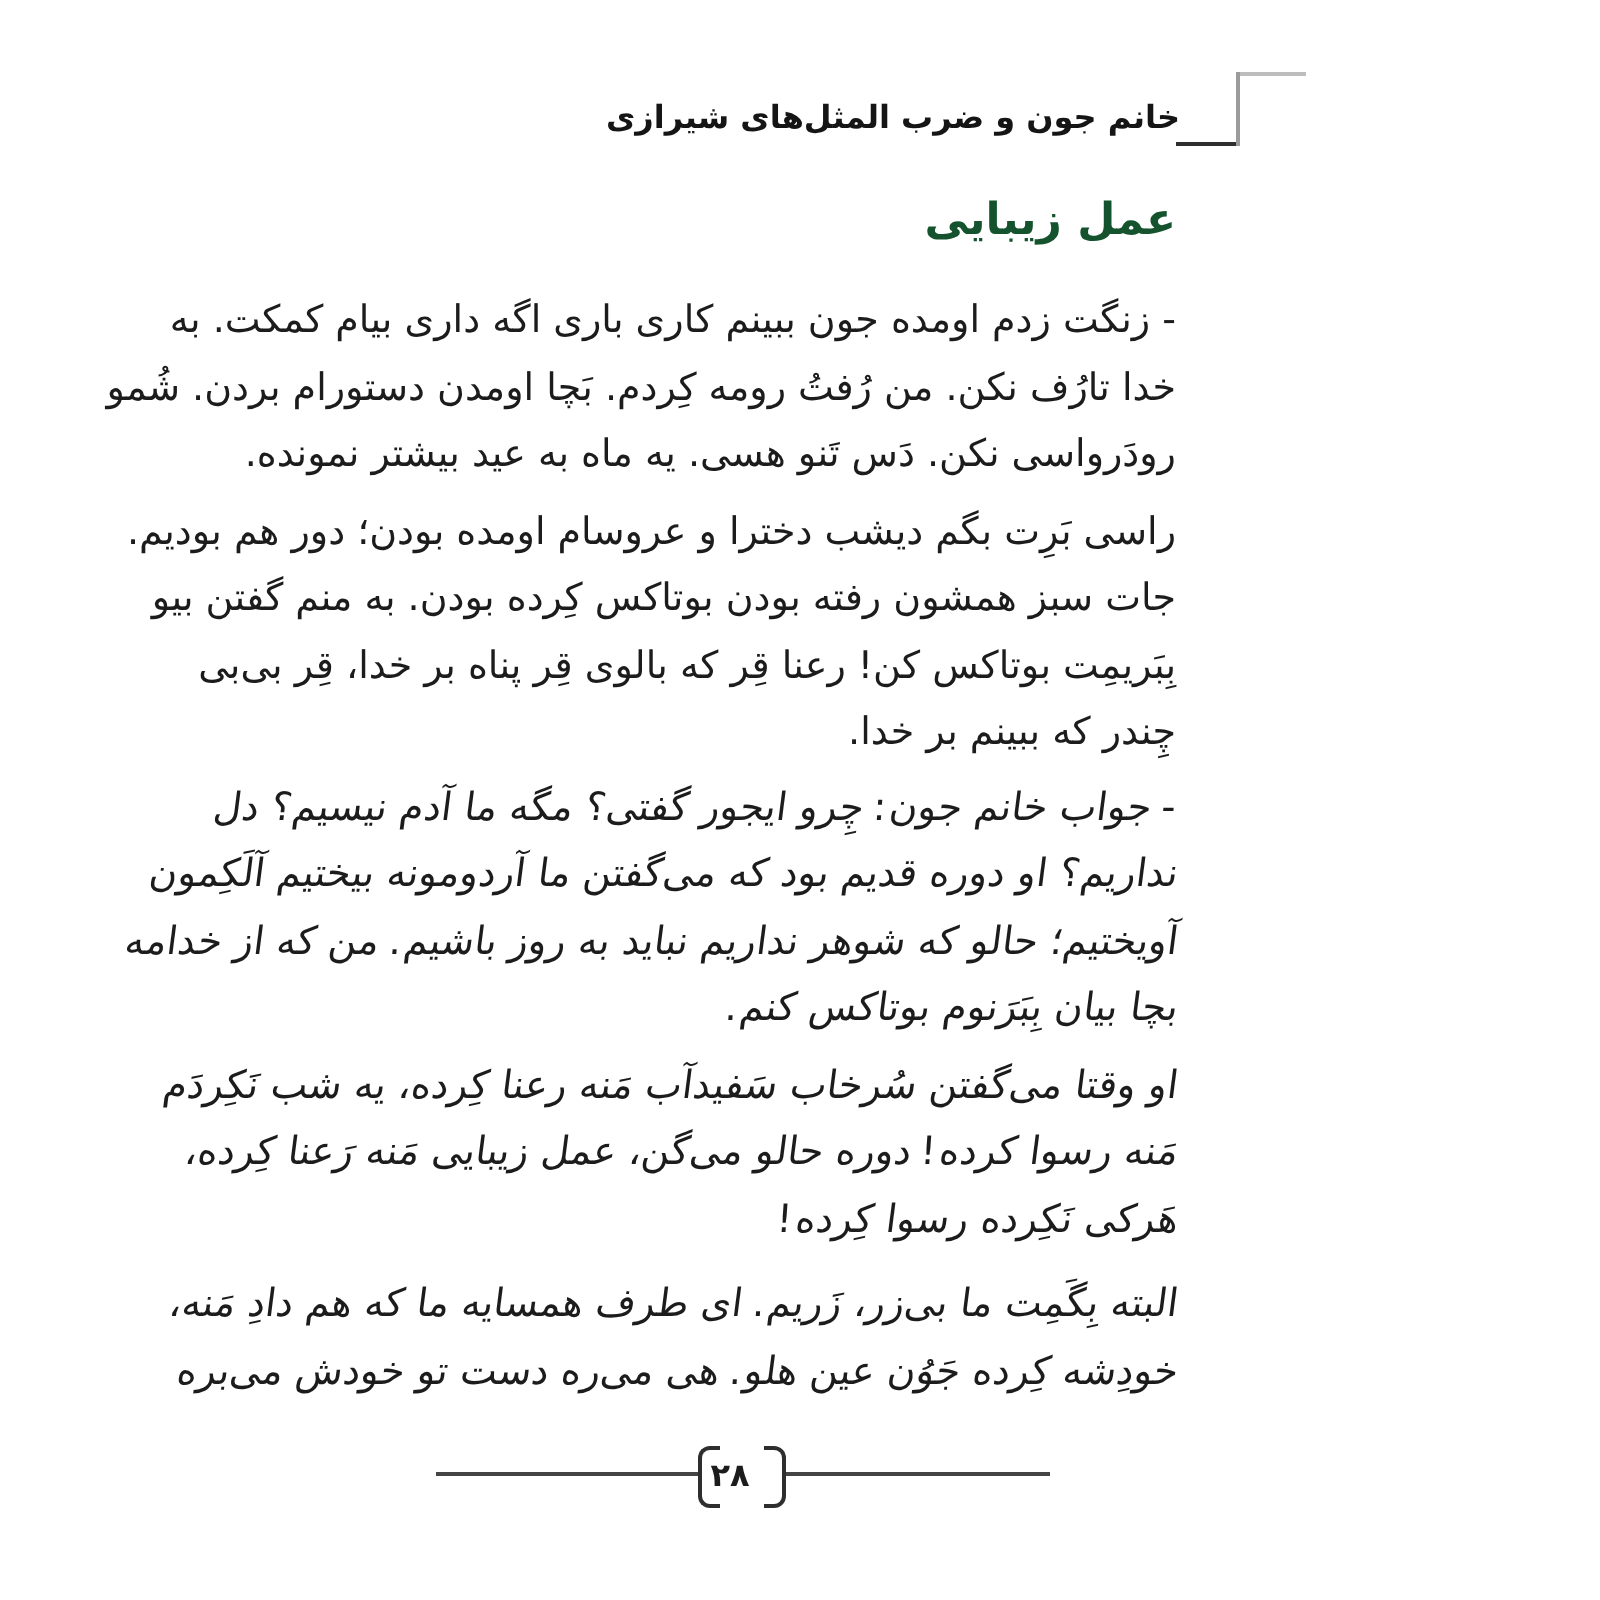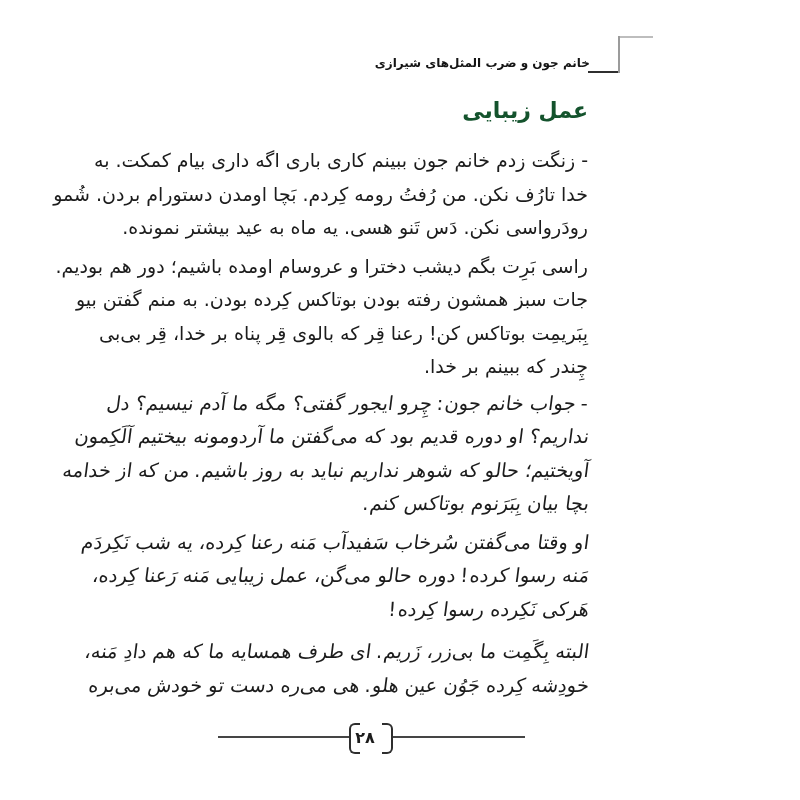--- a/index.html
+++ b/index.html
@@ -13,24 +13,24 @@
     height: 800px;
     background: #ffffff;
     overflow: hidden;
     font-family: "DejaVu Sans", sans-serif;
     color: #1e1e1e;
   }
 
   
   .running-head {
     position: absolute;
-    top: 56px;
+    top: 49px;
     right: 210px;
     direction: rtl;
-    font-size: 12px;
+    font-size: 16px;
     font-weight: bold;
     letter-spacing: 0;
     white-space: nowrap;
     color: #151515;
   }
   .orn-bottom-line {
     position: absolute;
     left: 588px;
     top: 71px;
     width: 31px;
@@ -164,27 +164,27 @@
   <div class="running-head">خانم جون و ضرب المثل‌های شیرازی</div>
   <div class="orn-bottom-line"></div>
   <div class="orn-vertical-line"></div>
   <div class="orn-top-line"></div>
 
   <div class="chapter-title">عمل زیبایی</div>
 
   <div class="body-block">
 
     <div class="para gap-md">
-      <div class="line">- زنگت زدم خانم جون ببینم کاری باری اگه داری بیام کمکت. به</div>
+      <div class="line">- زنگت زدم اومده جون ببینم کاری باری اگه داری بیام کمکت. به</div>
       <div class="line">خدا تارُف نکن. من رُفتُ رومه کِردم. بَچا اومدن دستورام بردن. شُمو</div>
       <div class="line end">رودَرواسی نکن. دَس تَنو هسی. یه ماه به عید بیشتر نمونده.</div>
     </div>
 
     <div class="para gap-sm">
-      <div class="line">راسی بَرِت بگم دیشب دخترا و عروسام اومده باشیم؛ دور هم بودیم.</div>
+      <div class="line">راسی بَرِت بگم دیشب دخترا و عروسام اومده بودن؛ دور هم بودیم.</div>
       <div class="line">جات سبز همشون رفته بودن بوتاکس کِرده بودن. به منم گفتن بیو</div>
       <div class="line">بِبَریمِت بوتاکس کن! رعنا قِر که بالوی قِر پناه بر خدا، قِر بی‌بی</div>
       <div class="line end">چِندر که ببینم بر خدا.</div>
     </div>
 
     <div class="para italic gap-md">
       <div class="line">- جواب خانم جون: چِرو ایجور گفتی؟ مگه ما آدم نیسیم؟ دل</div>
       <div class="line">نداریم؟ او دوره قدیم بود که می‌گفتن ما آردومونه بیختیم آلَکِمون</div>
       <div class="line">آویختیم؛ حالو که شوهر نداریم نباید به روز باشیم. من که از خدامه</div>
       <div class="line end">بچا بیان بِبَرَنوم بوتاکس کنم.</div>

